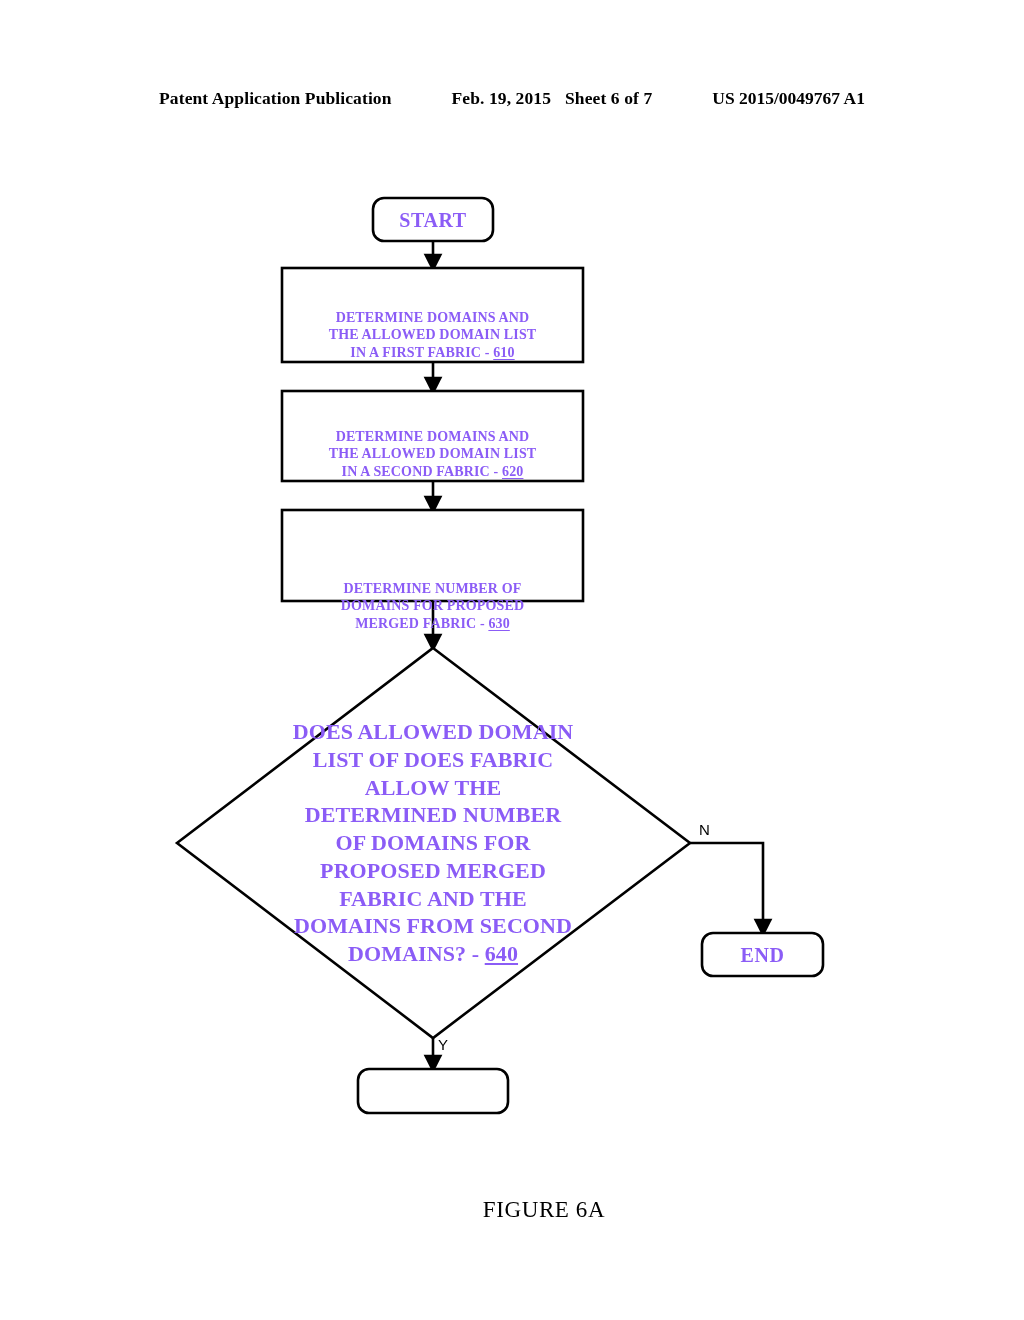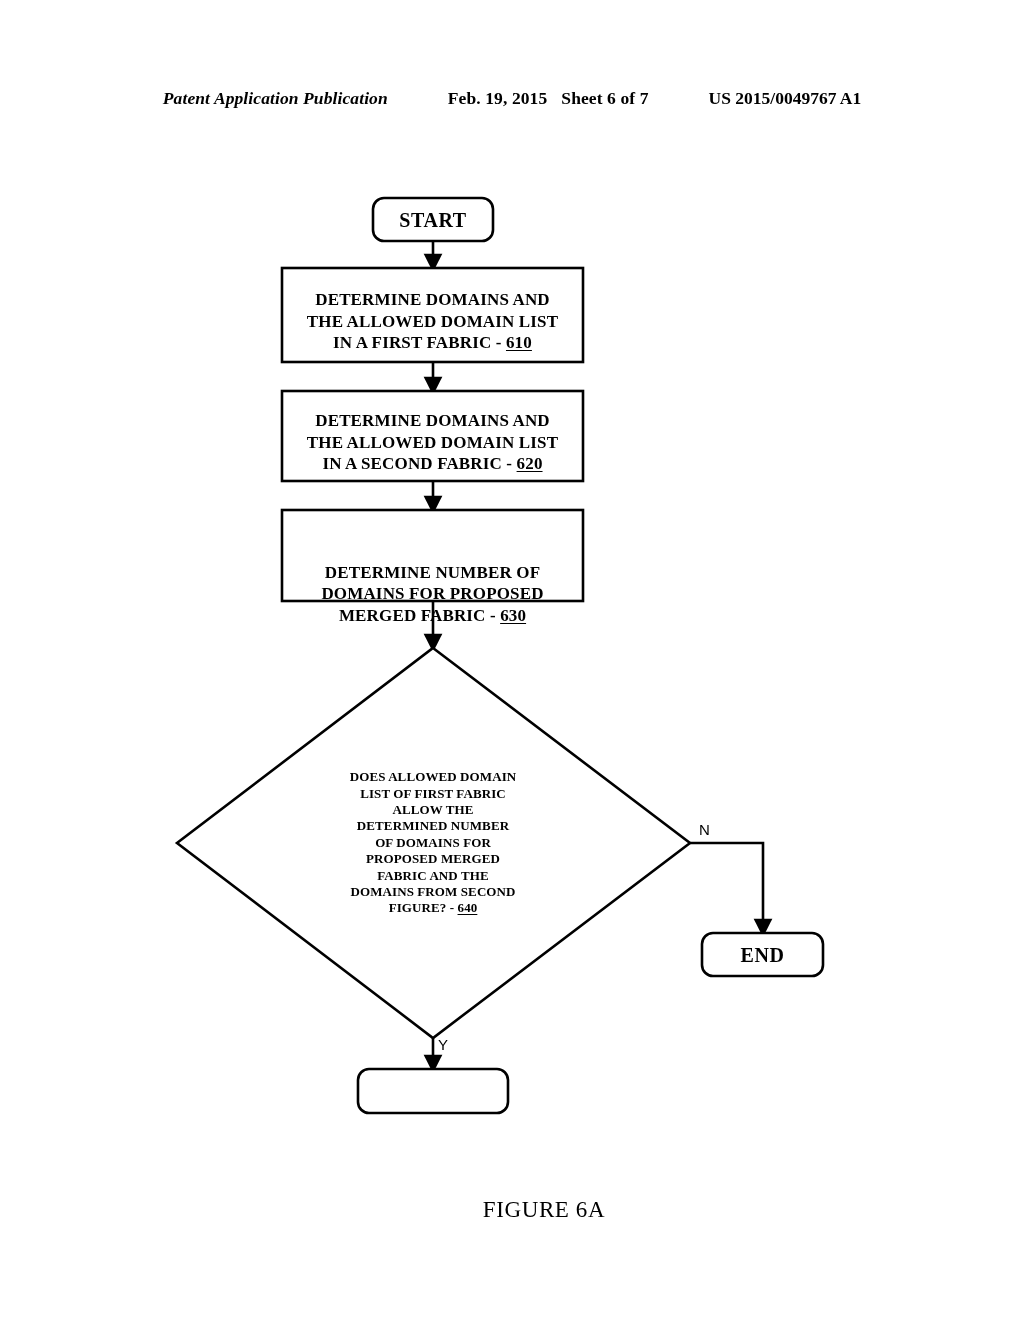--- a/index.html
+++ b/index.html
@@ -26,21 +26,21 @@
     width: 1024px;
     height: 26px;
     display: flex;
     align-items: baseline;
     justify-content: center;
     font-weight: bold;
     font-size: 17.5px;
     letter-spacing: 0.1px;
     white-space: nowrap;
   }
-  #header .hdr-pub   { margin-right: 60px; font-style: italic; }
+  #header .hdr-pub   { margin-right: 60px; }
   #header .hdr-date  { margin-right: 14px; }
   #header .hdr-sheet { margin-right: 60px; }
   #header .hdr-num   { letter-spacing: 0; }
 
   
   #flow {
     position: absolute;
     left: 0;
     top: 0;
     width: 1024px;
@@ -56,39 +56,39 @@
   }
 
   
   .node-text {
     position: absolute;
     display: flex;
     align-items: center;
     justify-content: center;
     text-align: center;
     font-weight: bold;
-    color: #000000;
+    color: #8b5cf6;
     line-height: 1.20;
     letter-spacing: 0.2px;
   }
   .node-text .txt { display: block; width: 100%; }
 
   .terminal-text { font-size: 20px; letter-spacing: 0.6px; }
 
   .process-text {
-    font-size: 17px;
+    font-size: 14px;
     letter-spacing: 0.15px;
     line-height: 1.27;
-    align-items: center;
+    align-items: flex-end;
     padding-top: 13px;
     box-sizing: border-box;
   }
 
   .decision-text {
-    font-size: 13px;
+    font-size: 22px;
     letter-spacing: 0.1px;
     line-height: 1.26;
   }
 
   .num { text-decoration: underline; text-underline-offset: 1.5px; }
 
   
   .branch-label {
     position: absolute;
     font-family: "Liberation Sans", "DejaVu Sans", sans-serif;
@@ -187,28 +187,28 @@
       <span class="txt">
         <span>DETERMINE NUMBER OF</span><br>
         <span>DOMAINS FOR PROPOSED</span><br>
         <span>MERGED FABRIC - </span><span class="num">630</span>
       </span>
     </div>
 
     <div class="node-text decision-text" style="left:283px; top:748px; width:300px; height:190px;">
       <span class="txt">
         <span>DOES ALLOWED DOMAIN</span><br>
-        <span>LIST OF FIRST FABRIC</span><br>
+        <span>LIST OF DOES FABRIC</span><br>
         <span>ALLOW THE</span><br>
         <span>DETERMINED NUMBER</span><br>
         <span>OF DOMAINS FOR</span><br>
         <span>PROPOSED MERGED</span><br>
         <span>FABRIC AND THE</span><br>
         <span>DOMAINS FROM SECOND</span><br>
-        <span>FIGURE? - </span><span class="num">640</span>
+        <span>DOMAINS? - </span><span class="num">640</span>
       </span>
     </div>
 
     <div class="node-text terminal-text" style="left:702px; top:933px; width:121px; height:43px;">
       <span class="txt">END</span>
     </div>
 
 
     <div class="branch-label" style="left:699px; top:822px;">N</div>
 

